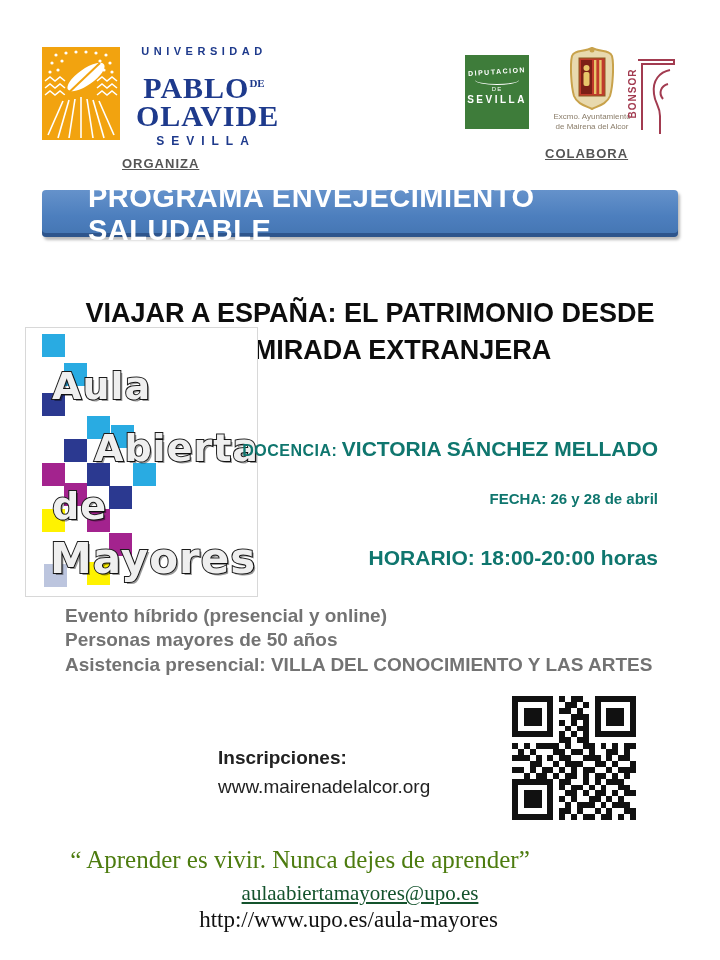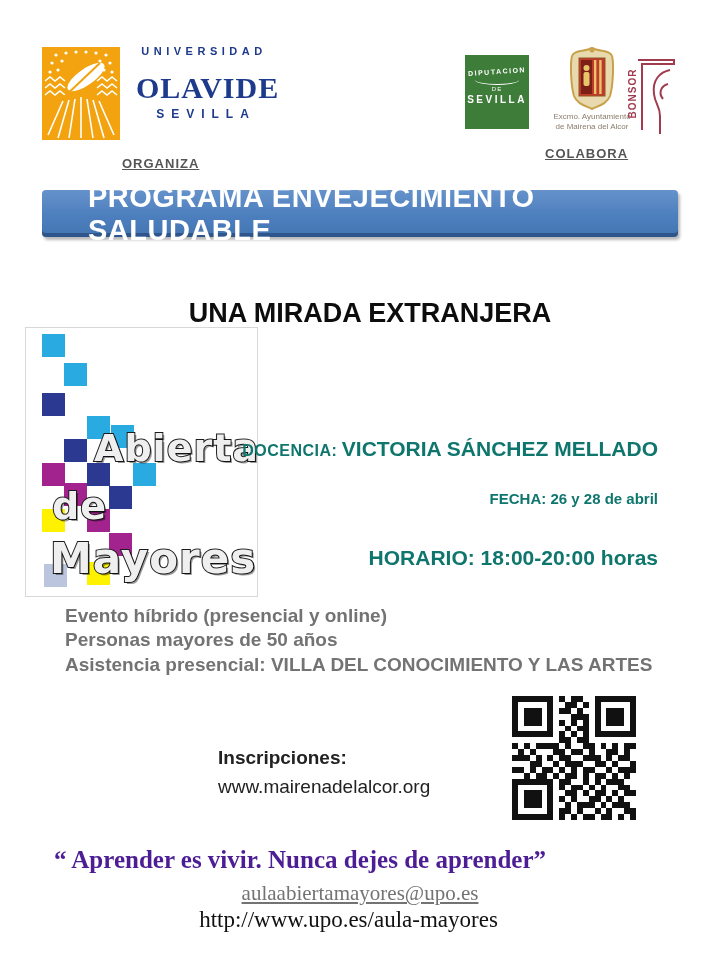--- a/index.html
+++ b/index.html
@@ -66,22 +66,22 @@
   .details { left:65px; top:604px; font-size:19px; font-weight:bold; color:#737373; line-height:1.28; }
 
   
   .inscr { left:218px; top:747px; font-size:19px; color:#222; }
   .inscr-label { font-weight:bold; margin-bottom:7px; }
   .qr { left:512px; top:696px; width:124px; height:124px; display:grid;
         grid-template-columns:repeat(21,1fr); grid-template-rows:repeat(21,1fr); background:#fff; }
   .qr div.on { background:#111; }
 
   
-  .quote { left:0; top:846px; width:600px; text-align:center; font-family:"Liberation Serif", serif; font-weight:bold; font-size:25px; color:#4c1d95; }
-  .email { left:0; top:881px; width:720px; text-align:center; font-family:"Liberation Serif", serif; font-size:21px; color:#737373; text-decoration:underline; }
+  .quote { left:0; top:846px; width:600px; text-align:center; font-family:"Liberation Serif", serif; font-weight:normal; font-size:25px; color:#4d7c0f; }
+  .email { left:0; top:881px; width:720px; text-align:center; font-family:"Liberation Serif", serif; font-size:21px; color:#14532d; text-decoration:underline; }
   .site  { left:0; top:907px; width:697px; text-align:center; font-family:"Liberation Serif", serif; font-size:23px; color:#111; }
 </style>
 </head>
 <body>
 
 <svg class="abs upo-square" viewBox="0 0 78 93" xmlns="http://www.w3.org/2000/svg">
   <rect x="0" y="0" width="78" height="93" fill="#F2A30F"></rect>
   <g fill="#ffffff">
     <circle cx="14" cy="8" r="1.6"></circle>
       <circle cx="24" cy="6" r="1.6"></circle>
@@ -114,20 +114,21 @@
       <path d="M57 54 L72 88"></path>
   </g>
   <g>
     <ellipse cx="44" cy="30" rx="22" ry="8" fill="#ffffff" transform="rotate(-35 44 30)"></ellipse>
     <path d="M20 52 L58 16" stroke="#F2A30F" stroke-width="2" fill="none"></path>
   </g>
 </svg>
 
 <div class="abs upo-text">
   <div class="upo-universidad">UNIVERSIDAD</div>
+  <div class="upo-big"><span>PABLO</span><span class="upo-de">DE</span></div>
   <div class="upo-big">OLAVIDE</div>
   <div class="upo-sevilla">SEVILLA</div>
 </div>
 
 <div class="abs org-label">ORGANIZA</div>
 
 <div class="abs dipu-box">
   <div class="dipu-l1">DIPUTACION</div>
   <div class="dipu-arc"></div>
   <div class="dipu-l2">DE</div>
@@ -164,20 +165,21 @@
   </svg>
 </div>
 
 <div class="abs colab-label">COLABORA</div>
 
 <div class="abs banner">
   <span class="banner-text">PROGRAMA ENVEJECIMIENTO SALUDABLE</span>
 </div>
 
 <div class="abs course-title">
+  <div>VIAJAR A ESPAÑA: EL PATRIMONIO DESDE</div>
   <div>UNA MIRADA EXTRANJERA</div>
 </div>
 
 <div class="abs aula-box">
   <div id="aula-squares">
       <div class="sq sq-cyan" style="left: 16px; top: 6px;"></div>
       <div class="sq sq-cyan" style="left: 38px; top: 35px;"></div>
       <div class="sq sq-navy" style="left: 16px; top: 65px;"></div>
       <div class="sq sq-cyan" style="left: 61px; top: 88px;"></div>
       <div class="sq sq-cyan" style="left: 85px; top: 97px;"></div>
@@ -186,20 +188,21 @@
       <div class="sq sq-navy" style="left: 61px; top: 135px;"></div>
       <div class="sq sq-cyan" style="left: 107px; top: 135px;"></div>
       <div class="sq sq-magenta" style="left: 38px; top: 155px;"></div>
       <div class="sq sq-navy" style="left: 83px; top: 158px;"></div>
       <div class="sq sq-yellow" style="left: 16px; top: 181px;"></div>
       <div class="sq sq-magenta" style="left: 61px; top: 181px;"></div>
       <div class="sq sq-magenta" style="left: 83px; top: 205px;"></div>
       <div class="sq sq-steel" style="left: 18px; top: 236px;"></div>
       <div class="sq sq-yellow" style="left: 61px; top: 234px;"></div>
     </div>
+  <div class="aula-word w-aula">Aula</div>
   <div class="aula-word w-abierta">Abierta</div>
   <div class="aula-word w-de">de</div>
   <div class="aula-word w-mayores">Mayores</div>
 </div>
 
 <div class="abs line-right docencia">
   <span class="docencia-label">DOCENCIA:</span>
   <span class="docencia-value">VICTORIA SÁNCHEZ MELLADO</span>
 </div>
 <div class="abs line-right fecha">FECHA: 26 y 28 de abril</div>

